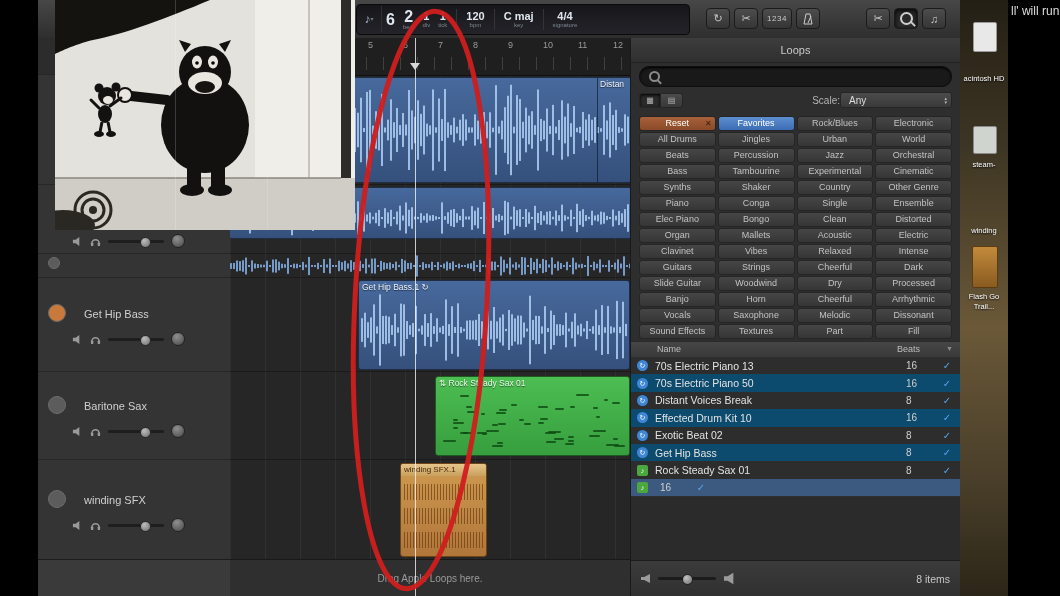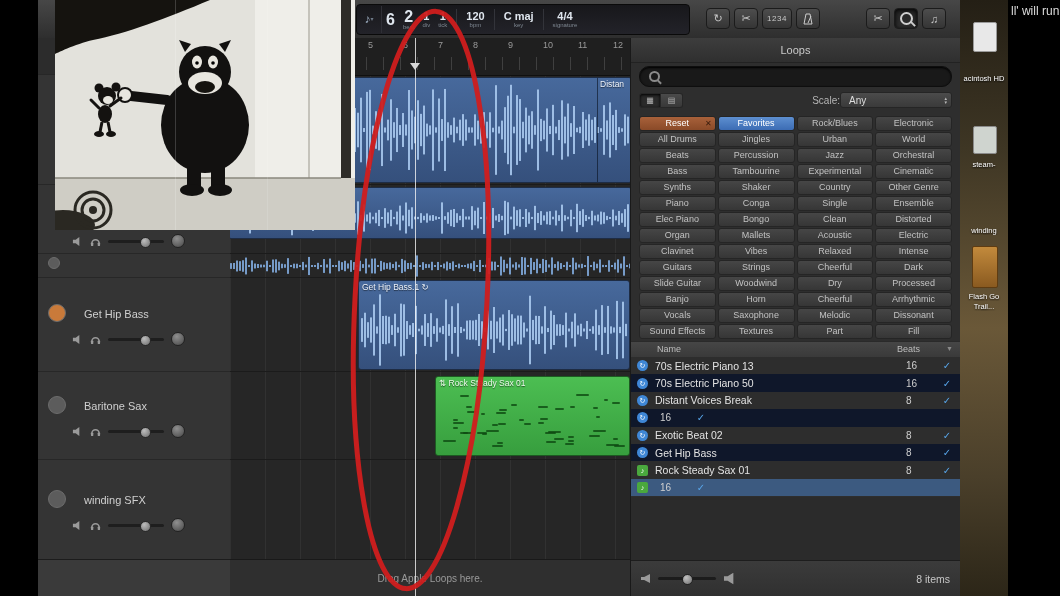--- a/index.html
+++ b/index.html
@@ -91,21 +91,21 @@
   .lbtn-reset{background:linear-gradient(#a8613a,#8a4a28);color:#fff;}
   .lbtn-reset .reset-x{position:absolute;right:3px;top:0;font-size:8px;color:#3a1d0d;}
   .lbtn-fav{background:linear-gradient(#5d8fd0,#3c6cb4);color:#fff;}
   .lp-thead{position:absolute;left:0;right:0;top:303px;height:15px;background:linear-gradient(#464646,#3a3a3a);
             border-top:1px solid #2a2a2a;border-bottom:1px solid #262626;font-size:9px;color:#bdbdbd;}
   .lp-thead .thn{position:absolute;left:26px;top:2px;}
   .lp-thead .thb{position:absolute;left:266px;top:2px;}
   .lp-thead .ths{position:absolute;right:7px;top:3px;font-size:7px;color:#8a8a8a;}
   .lp-list{position:absolute;left:0;right:0;top:319px;}
   .lrow{position:relative;height:17.4px;display:flex;align-items:center;background:#2d2d2d;}
-  .lrow.alt{background:#0f172a;}
+  .lrow.alt{background:#0c4a6e;}
   .lrow.sel{background:#3c5a80;}
   .lic{width:11px;height:11px;margin-left:6px;font-size:7px;line-height:11px;text-align:center;color:#fff;flex:0 0 auto;}
   .lic-audio{background:#3f87d6;border-radius:50%;}
   .lic-midi{background:#4aa83e;border-radius:2px;}
   .lname{margin-left:7px;font-size:10.5px;color:#e2e2e2;flex:1;white-space:nowrap;overflow:hidden;}
   .lbeats{width:40px;font-size:10px;color:#cfcfcf;padding-left:12px;box-sizing:border-box;flex:0 0 auto;}
   .lcheck{width:26px;text-align:center;color:#58a6ea;font-size:10px;flex:0 0 auto;}
   .lp-rest{position:absolute;left:0;right:0;top:459px;bottom:36px;background:#2b2b2b;}
   .lp-bottom{position:absolute;left:0;right:0;bottom:0;height:36px;background:linear-gradient(#3b3b3b,#303030);
              border-top:1px solid #1d1d1d;display:flex;align-items:center;padding:0 10px;gap:8px;box-sizing:border-box;}
@@ -832,20 +832,26 @@
             <i style="left: 174.675px; top: 55.0531px; width: 10.8449px;"></i>
             <i style="left: 14.4768px; top: 37.4501px; width: 4.84228px;"></i>
             <i style="left: 116.373px; top: 18.1619px; width: 8.81879px;"></i>
             <i style="left: 28.2815px; top: 20.5219px; width: 8.52446px;"></i>
             <i style="left: 173.118px; top: 11.8634px; width: 7.7093px;"></i>
             <i style="left: 98.7991px; top: 15.5197px; width: 10.1233px;"></i>
             <i style="left: 53.2419px; top: 54.8241px; width: 10.5165px;"></i>
             <i style="left: 109.363px; top: 41.11px; width: 12.6388px;"></i>
           </div>
       </div>
+      <div class="region region-sfx" style="left:170px;top:425px;width:87px;height:94px;">
+        <div class="sfx-head">winding SFX.1</div>
+        <div class="sfx-band" style="top:20px;"></div>
+        <div class="sfx-band" style="top:44px;"></div>
+        <div class="sfx-band" style="top:68px;"></div>
+      </div>
 
       <div class="ruler">
         <div>
             <span class="bar-num" style="left: 138px;">5</span>
             <span class="bar-num" style="left: 173px;">6</span>
             <span class="bar-num" style="left: 208px;">7</span>
             <span class="bar-num" style="left: 243px;">8</span>
             <span class="bar-num" style="left: 278px;">9</span>
             <span class="bar-num" style="left: 313px;">10</span>
             <span class="bar-num" style="left: 348px;">11</span>
@@ -961,20 +967,21 @@
             <span class="lcheck">✓</span>
           </div>
           <div class="lrow">
             <span class="lic lic-audio">↻</span>
             <span class="lname">Distant Voices Break</span>
             <span class="lbeats">8</span>
             <span class="lcheck">✓</span>
           </div>
           <div class="lrow alt">
             <span class="lic lic-audio">↻</span>
+            <span class="lname">Effected Drum Kit 10</span>
             <span class="lbeats">16</span>
             <span class="lcheck">✓</span>
           </div>
           <div class="lrow">
             <span class="lic lic-audio">↻</span>
             <span class="lname">Exotic Beat 02</span>
             <span class="lbeats">8</span>
             <span class="lcheck">✓</span>
           </div>
           <div class="lrow alt">

